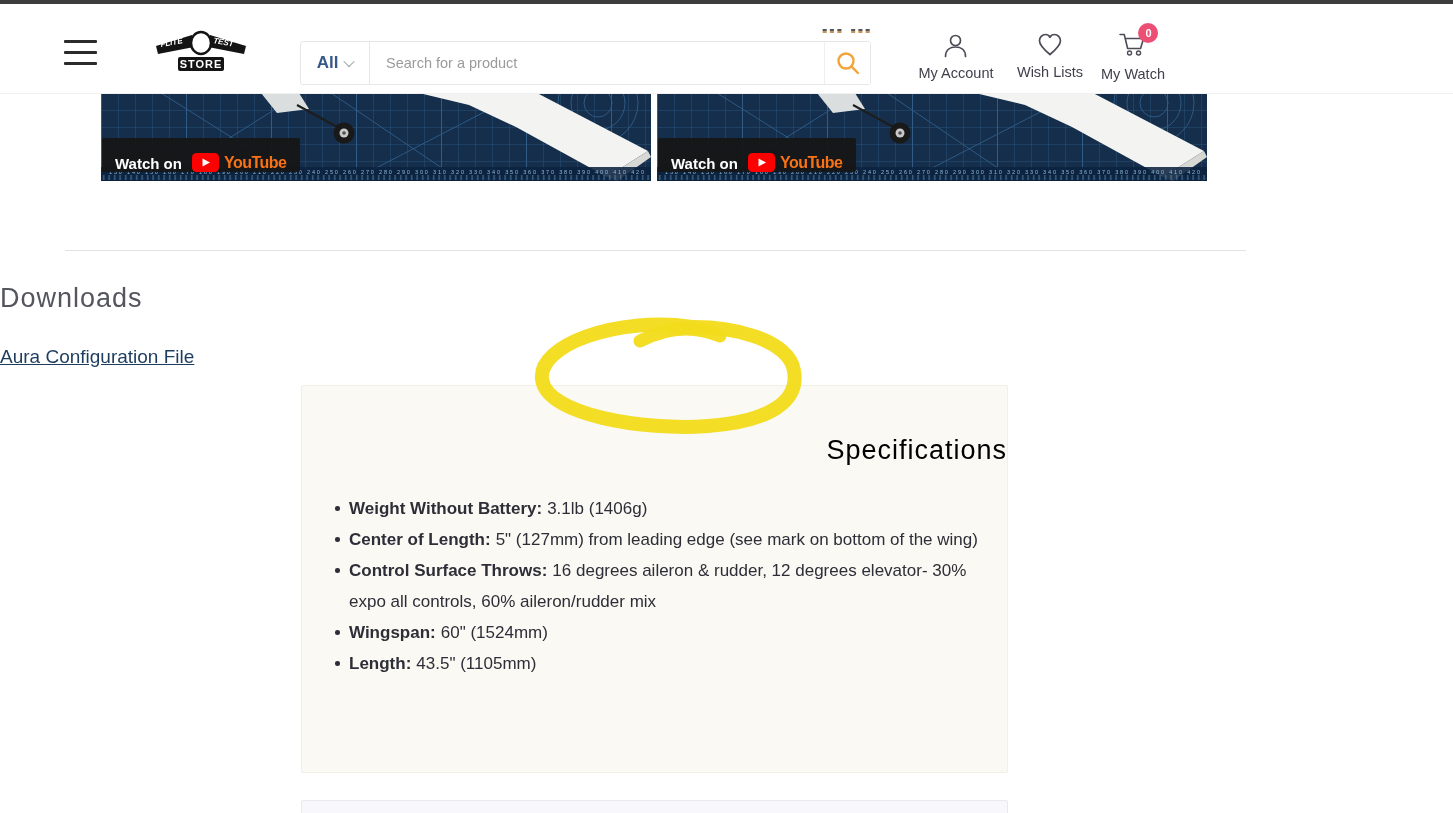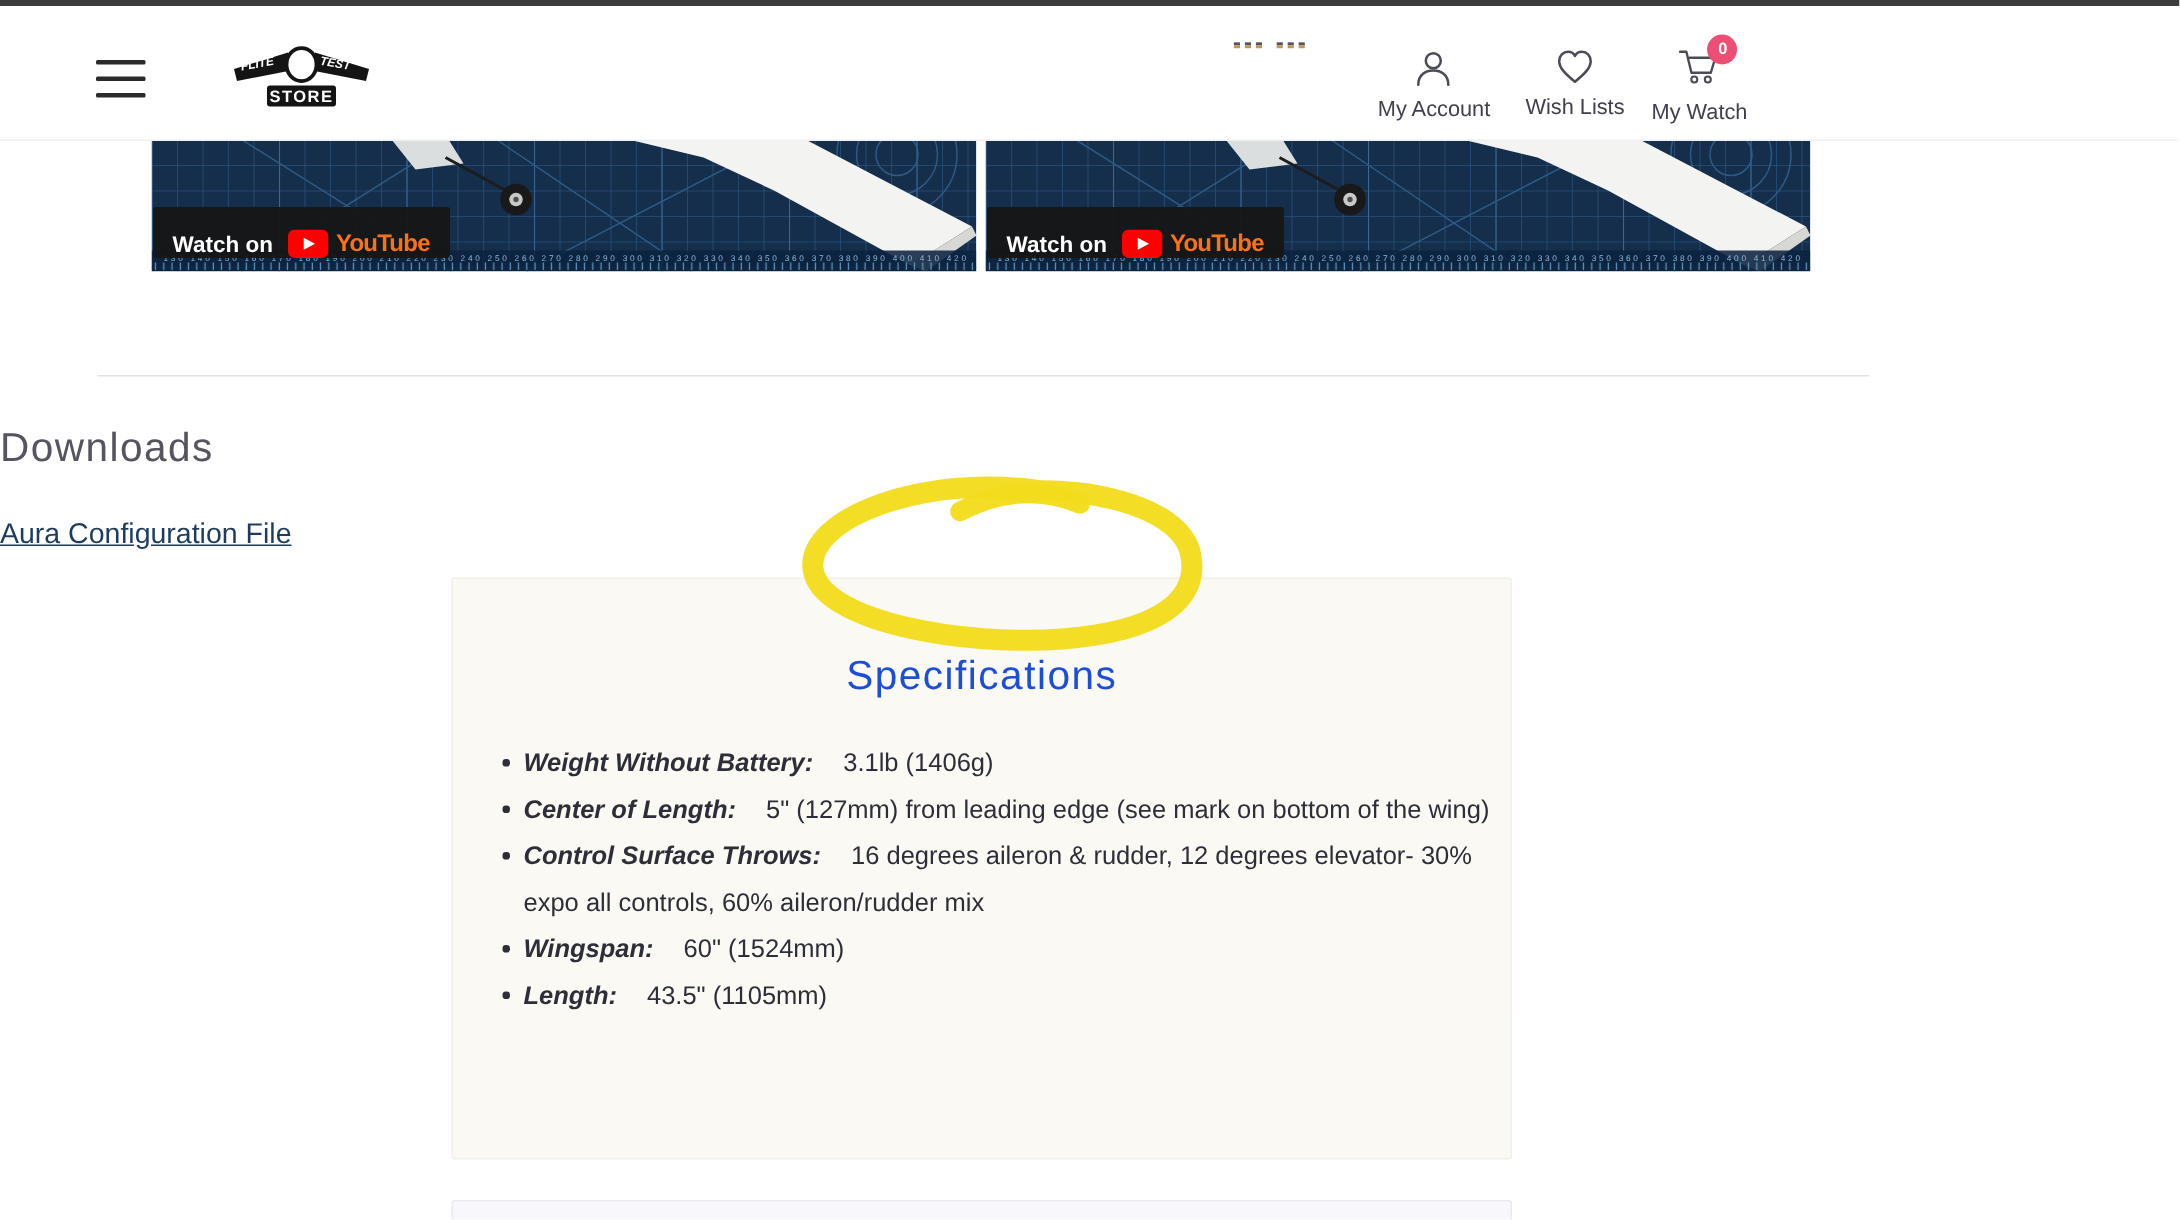--- a/index.html
+++ b/index.html
@@ -50,25 +50,25 @@
   
   .center-col{position:absolute;left:0;width:1308px;text-align:left;}
   .downloads-title{top:283px;font-size:27px;letter-spacing:1px;color:#54555e;font-weight:500;}
   .link-row{top:346px;}
   .dl-link{font-size:19px;color:#1d3c5e;text-decoration:underline;font-weight:500;cursor:pointer;}
 
   .highlight-svg{position:absolute;left:522px;top:311px;width:284px;height:124px;pointer-events:none;z-index:5;}
 
   
   .spec-box{position:absolute;left:301px;top:385px;width:707px;height:388px;background:#faf9f3;border:1px solid #f1efe6;box-sizing:border-box;border-radius:2px;}
-  .spec-title{margin:49px 0 0;text-align:center;font-size:27px;letter-spacing:1px;color:#1d4ed8;font-weight:500;}
+  .spec-title{margin:49px 0 0;text-align:right;font-size:27px;letter-spacing:1px;color:#000000;font-weight:500;}
   .spec-list{margin:27px 0 0;padding:0 0 0 47px;list-style:none;width:650px;font-size:17px;line-height:31px;color:#2e2e38;text-align:left;}
   .spec-list li{position:relative;margin:0;}
   .spec-list li::before{content:"";position:absolute;left:-14px;top:13px;width:4.5px;height:4.5px;border-radius:50%;background:#2e2e38;}
-  .spec-label{font-weight:700;margin-right:20px;font-style:italic;}
+  .spec-label{font-weight:700;margin-right:5px;}
 
   
   .box2{position:absolute;left:301px;top:800px;width:707px;height:80px;background:#f8f8fc;border:1px solid #e9e9f1;box-sizing:border-box;border-radius:2px;}
 </style>
 </head>
 <body>
 
 <svg width="0" height="0" style="position:absolute" aria-hidden="true">
   <defs>
     <pattern id="gridSmall" width="17" height="17" patternUnits="userSpaceOnUse">
@@ -100,20 +100,33 @@
       <text x="7" y="17" font-size="8" font-style="italic" font-weight="700" fill="#ffffff" transform="rotate(-10 7 17)">FLITE</text>
       <text x="59" y="13" font-size="8" font-style="italic" font-weight="700" fill="#ffffff" transform="rotate(10 59 13)">TEST</text>
       <ellipse cx="47" cy="13" rx="10" ry="11" fill="#ffffff" stroke="#141414" stroke-width="2.5"></ellipse>
       <rect x="24" y="27" width="46" height="14" rx="2" fill="#141414"></rect>
       <text x="47" y="38" text-anchor="middle" font-size="11" font-weight="800" fill="#ffffff" letter-spacing="1">STORE</text>
     </svg>
   </div>
 
   <div class="dashes">--- ---</div>
 
+  <div class="searchbar">
+    <div class="search-cat">
+      <span>All</span>
+      <span class="chev"></span>
+    </div>
+    <input class="search-input" type="text" placeholder="Search for a product" style="">
+    <button class="search-btn">
+      <svg width="26" height="26" viewBox="0 0 26 26">
+        <circle cx="11" cy="11" r="7.5" fill="none" stroke="#f4a339" stroke-width="2.4"></circle>
+        <line x1="16.8" y1="16.8" x2="23" y2="23" stroke="#f4a339" stroke-width="2.4" stroke-linecap="round"></line>
+      </svg>
+    </button>
+  </div>
 
   <div class="hnav-item hnav-account">
     <svg width="28" height="28" viewBox="0 0 28 28">
       <circle cx="14" cy="9.5" r="5" fill="none" stroke="#4c4c57" stroke-width="1.7"></circle>
       <path d="M4 25.5 C4 18.5 9 16 14 16 C19 16 24 18.5 24 25.5" fill="none" stroke="#4c4c57" stroke-width="1.7" stroke-linecap="round"></path>
     </svg>
     <span>My Account</span>
   </div>
 
   <div class="hnav-item hnav-wish">

